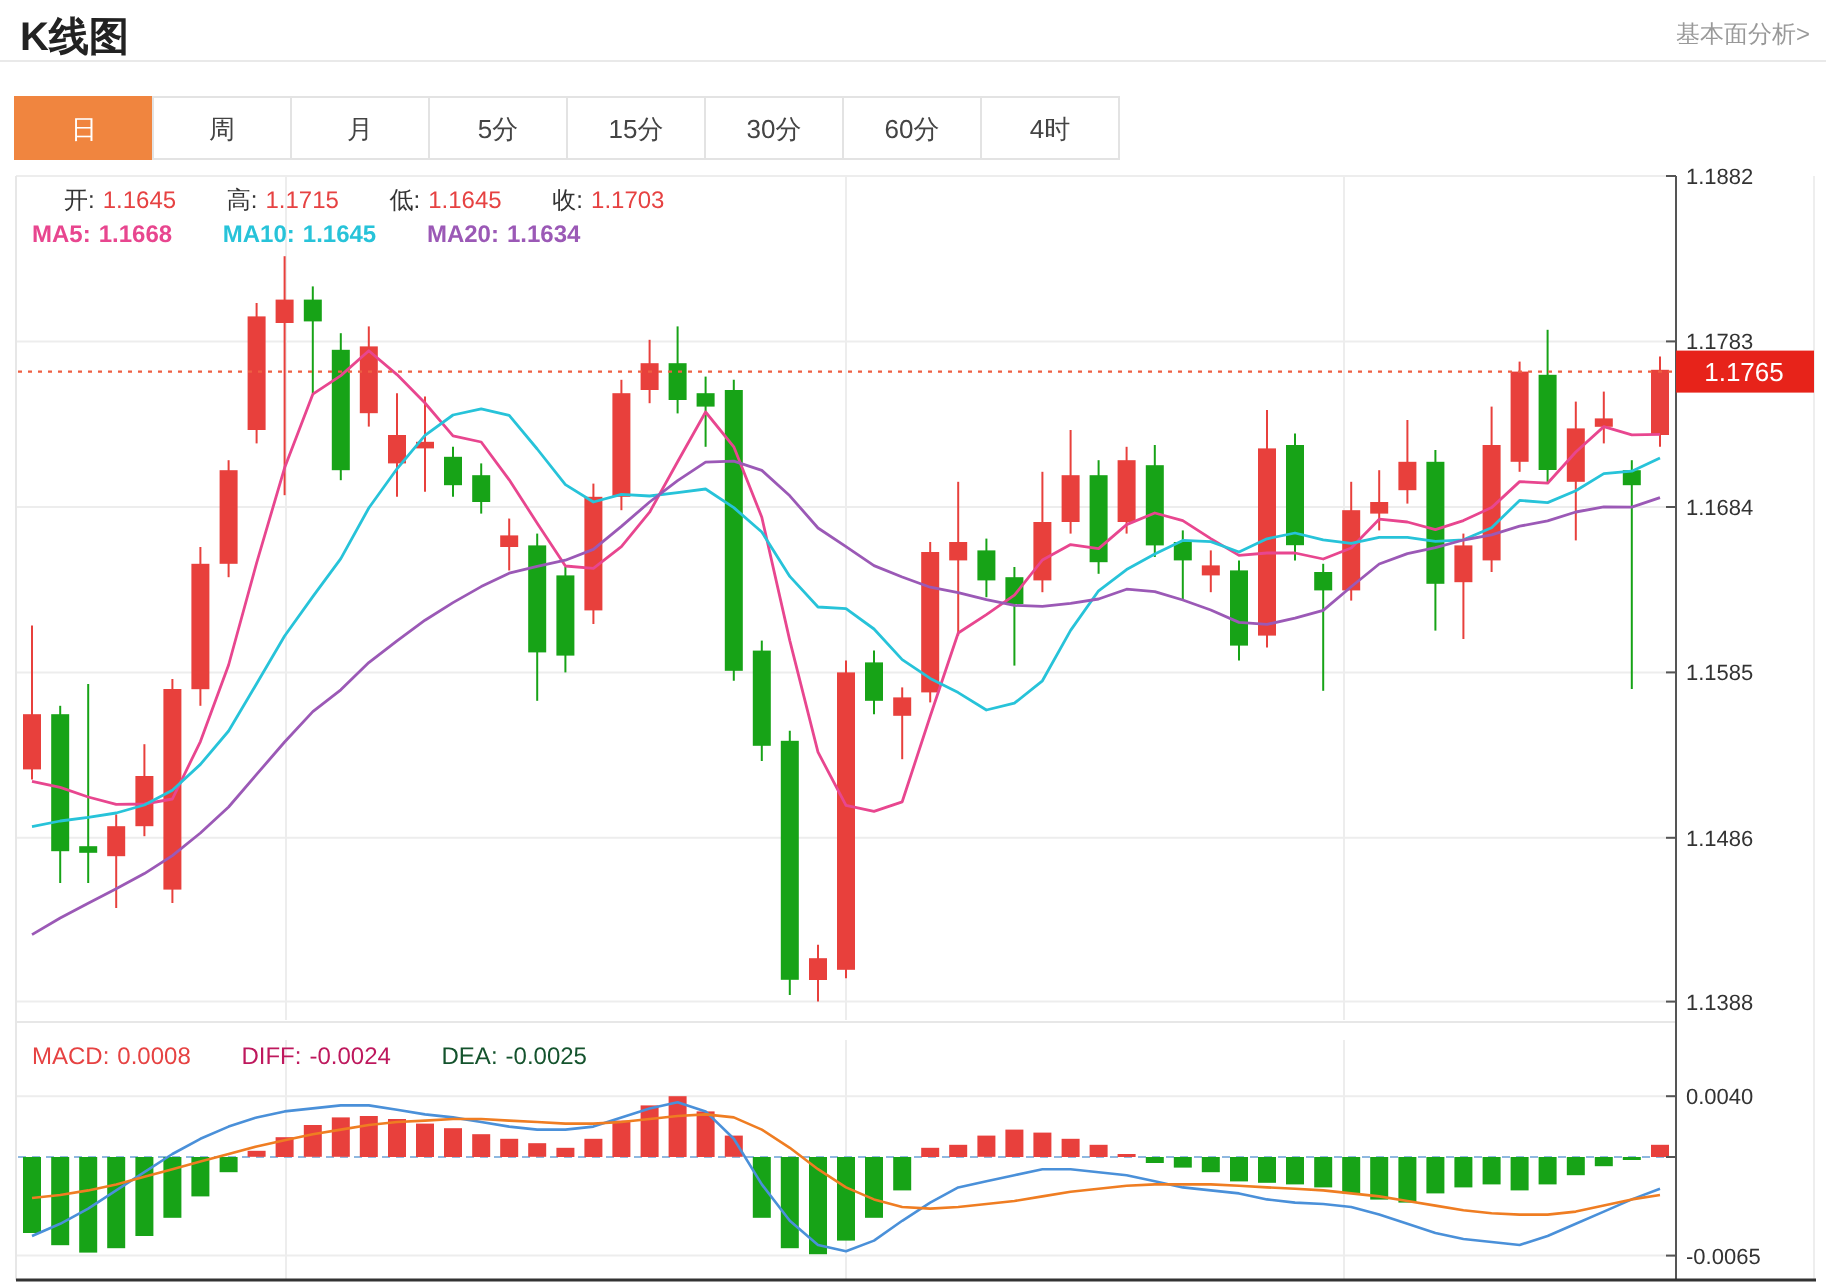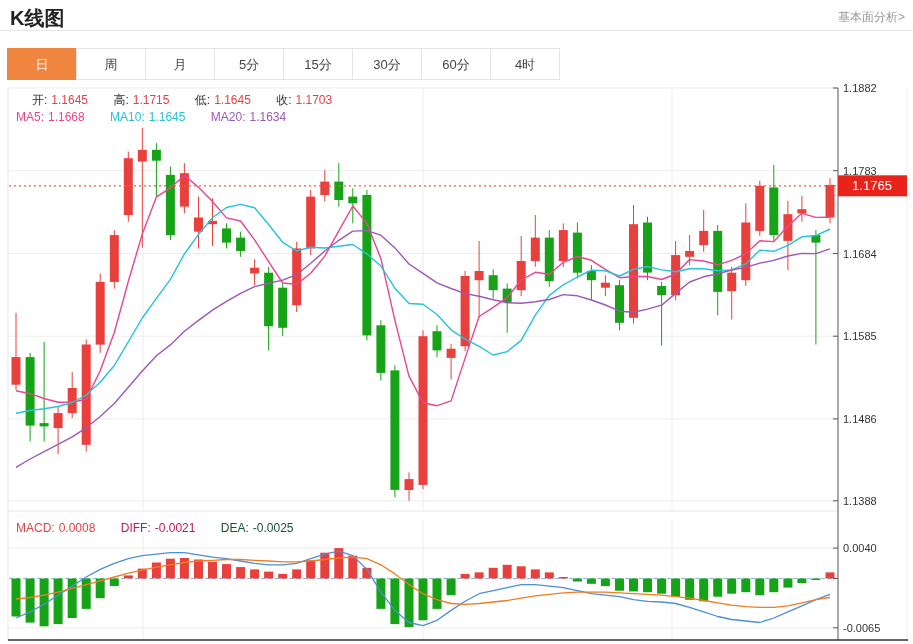--- a/index.html
+++ b/index.html
@@ -7,21 +7,21 @@
         font-family:"Liberation Sans","DejaVu Sans",sans-serif;}
   .hdr-title{position:absolute;left:10px;top:5px;font-size:20px;font-weight:bold;color:#222;}
   .hdr-link{position:absolute;right:8px;top:9px;font-size:12px;color:#999;cursor:pointer;}
   .hdr-divider{position:absolute;left:0;top:30px;width:913px;height:1px;background:#e9e9e9;}
   .tabs{position:absolute;left:8px;top:48px;display:flex;}
   .tab{width:70px;height:32px;line-height:32px;text-align:center;font-size:13px;color:#444;
        border:1px solid #e3e3e3;margin-left:-1px;background:#fff;cursor:pointer;box-sizing:border-box;}
   .tab.active{background:#f0853f;border-color:#f0853f;color:#fff;}
   .legend{position:absolute;font-size:12px;z-index:3;white-space:nowrap;}
   .lg1{left:16px;top:92px;margin-left:16px;}
-  .lg2{left:16px;top:110px;}
+  .lg2{left:16px;top:110px;font-weight:bold;}
   .lgm{left:16px;top:521px;}
   .legend span{margin-right:4px;}
   .lbl{color:#333;}
   .v-red{color:#e64242;}
   .gap{display:inline-block;width:14px;}
   .ma5{color:#e8468f;}
   .ma10{color:#27c3d9;}
   .ma20{color:#9b59b6;}
   .v-blue{color:#be185d;}
   .v-orange{color:#14532d;}
@@ -53,21 +53,21 @@
     <span class="lbl">低:</span><span class="v-red">1.1645</span><span class="gap"></span>
     <span class="lbl">收:</span><span class="v-red">1.1703</span>
   </div>
   <div class="legend lg2">
     <span class="ma5">MA5:</span><span class="ma5">1.1668</span><span class="gap"></span>
     <span class="ma10">MA10:</span><span class="ma10">1.1645</span><span class="gap"></span>
     <span class="ma20">MA20:</span><span class="ma20">1.1634</span>
   </div>
   <div class="legend lgm">
     <span class="v-red">MACD:</span><span class="v-red">0.0008</span><span class="gap"></span>
-    <span class="v-blue">DIFF:</span><span class="v-blue">-0.0021</span><span class="gap"></span>
+    <span class="v-blue">DIFF:</span><span class="v-blue">-0.0024</span><span class="gap"></span>
     <span class="v-orange">DEA:</span><span class="v-orange">-0.0025</span>
   </div>
 
   <div id="chart-host" style="position:absolute;left:0;top:0;width:913px;height:507px;z-index:1;"><svg width="913" height="644" viewBox="0 0 913 644">
         <g>
           <line x1="8.0" y1="88.0" x2="838.0" y2="88.0" stroke="#ededed" stroke-width="1"></line>
           <line x1="8.0" y1="170.7" x2="838.0" y2="170.7" stroke="#ededed" stroke-width="1"></line>
           <line x1="8.0" y1="253.5" x2="838.0" y2="253.5" stroke="#ededed" stroke-width="1"></line>
           <line x1="8.0" y1="336.2" x2="838.0" y2="336.2" stroke="#ededed" stroke-width="1"></line>
           <line x1="8.0" y1="418.9" x2="838.0" y2="418.9" stroke="#ededed" stroke-width="1"></line>

